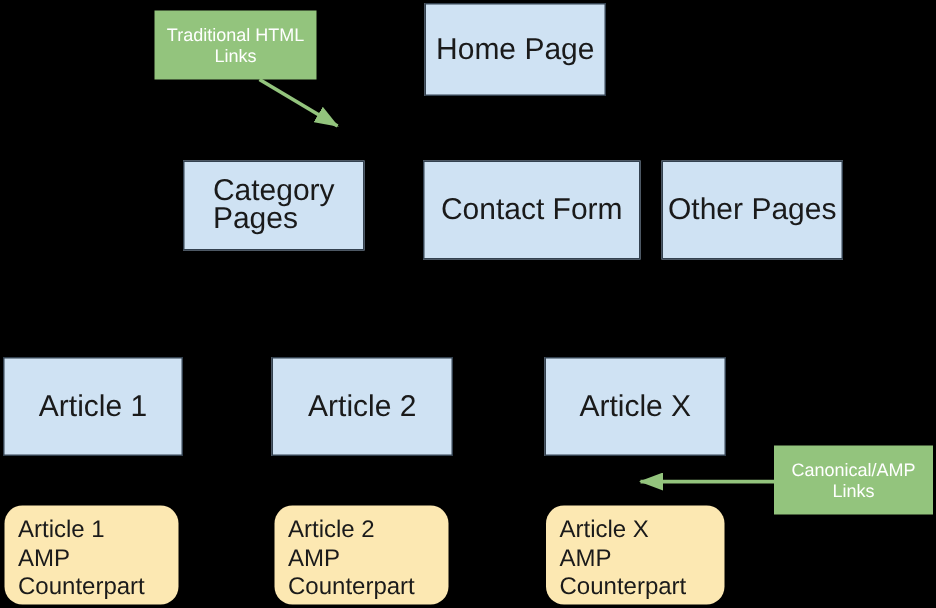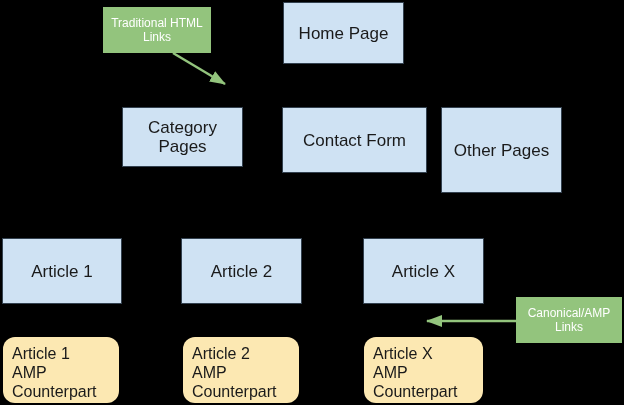--- a/index.html
+++ b/index.html
@@ -20,26 +20,25 @@
     width: 624px;
     height: 405px;
     background: var(--background);
     overflow: hidden;
   }
   .node {
     position: absolute;
     background: var(--node-fill);
     border: 1px solid var(--node-border);
     color: var(--node-text);
-    font-size: 17px;
+    font-size: 20px;
     line-height: 19px;
     display: flex;
     align-items: center;
     justify-content: center;
-    text-align: center;
     white-space: pre-line;
   }
   .amp {
     position: absolute;
     background: var(--amp-fill);
     color: var(--node-text);
     font-size: 16px;
     line-height: 19px;
     border-radius: 12px;
     padding: 7px 6px 0 9px;
@@ -83,21 +82,21 @@
     <line class="arrow-line" x1="516" y1="321" x2="427" y2="321" marker-end="url(#head)"></line>
   </svg>
 
   <div class="node" style="left:283px; top:2px;  width:121px; height:62px;">Home Page</div>
 
   <div class="node" style="left:122px; top:107px; width:121px; height:60px;">Category
 Pages</div>
 
   <div class="node" style="left:282px; top:107px; width:145px; height:66px;">Contact Form</div>
 
-  <div class="node" style="left:441px; top:107px; width:121px; height:86px;">Other Pages</div>
+  <div class="node" style="left:441px; top:107px; width:121px; height:66px;">Other Pages</div>
 
   <div class="node" style="left:2px;   top:238px; width:120px; height:66px;">Article 1</div>
 
   <div class="node" style="left:181px; top:238px; width:121px; height:66px;">Article 2</div>
 
   <div class="node" style="left:363px; top:238px; width:121px; height:66px;">Article X</div>
 
   <div class="amp" style="left:3px;   top:337px; width:116px; height:66px;">Article 1
 AMP
 Counterpart</div>

